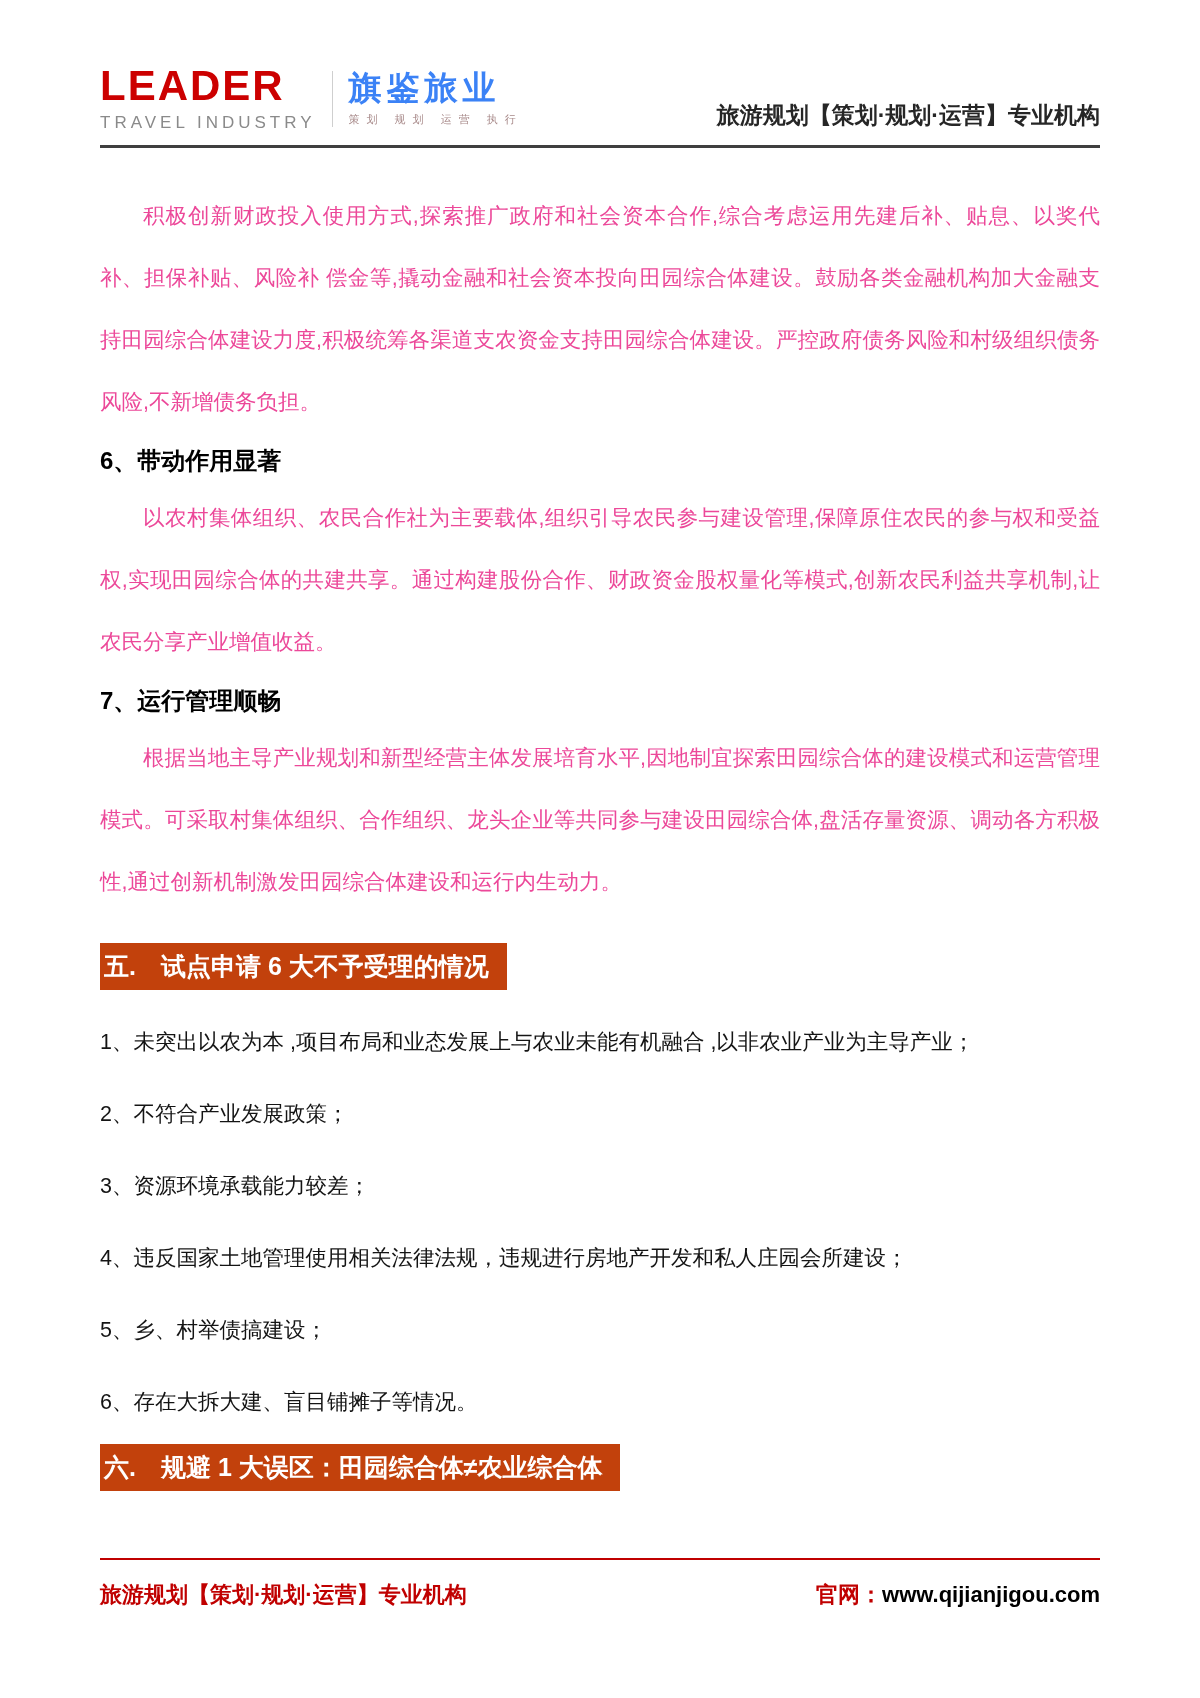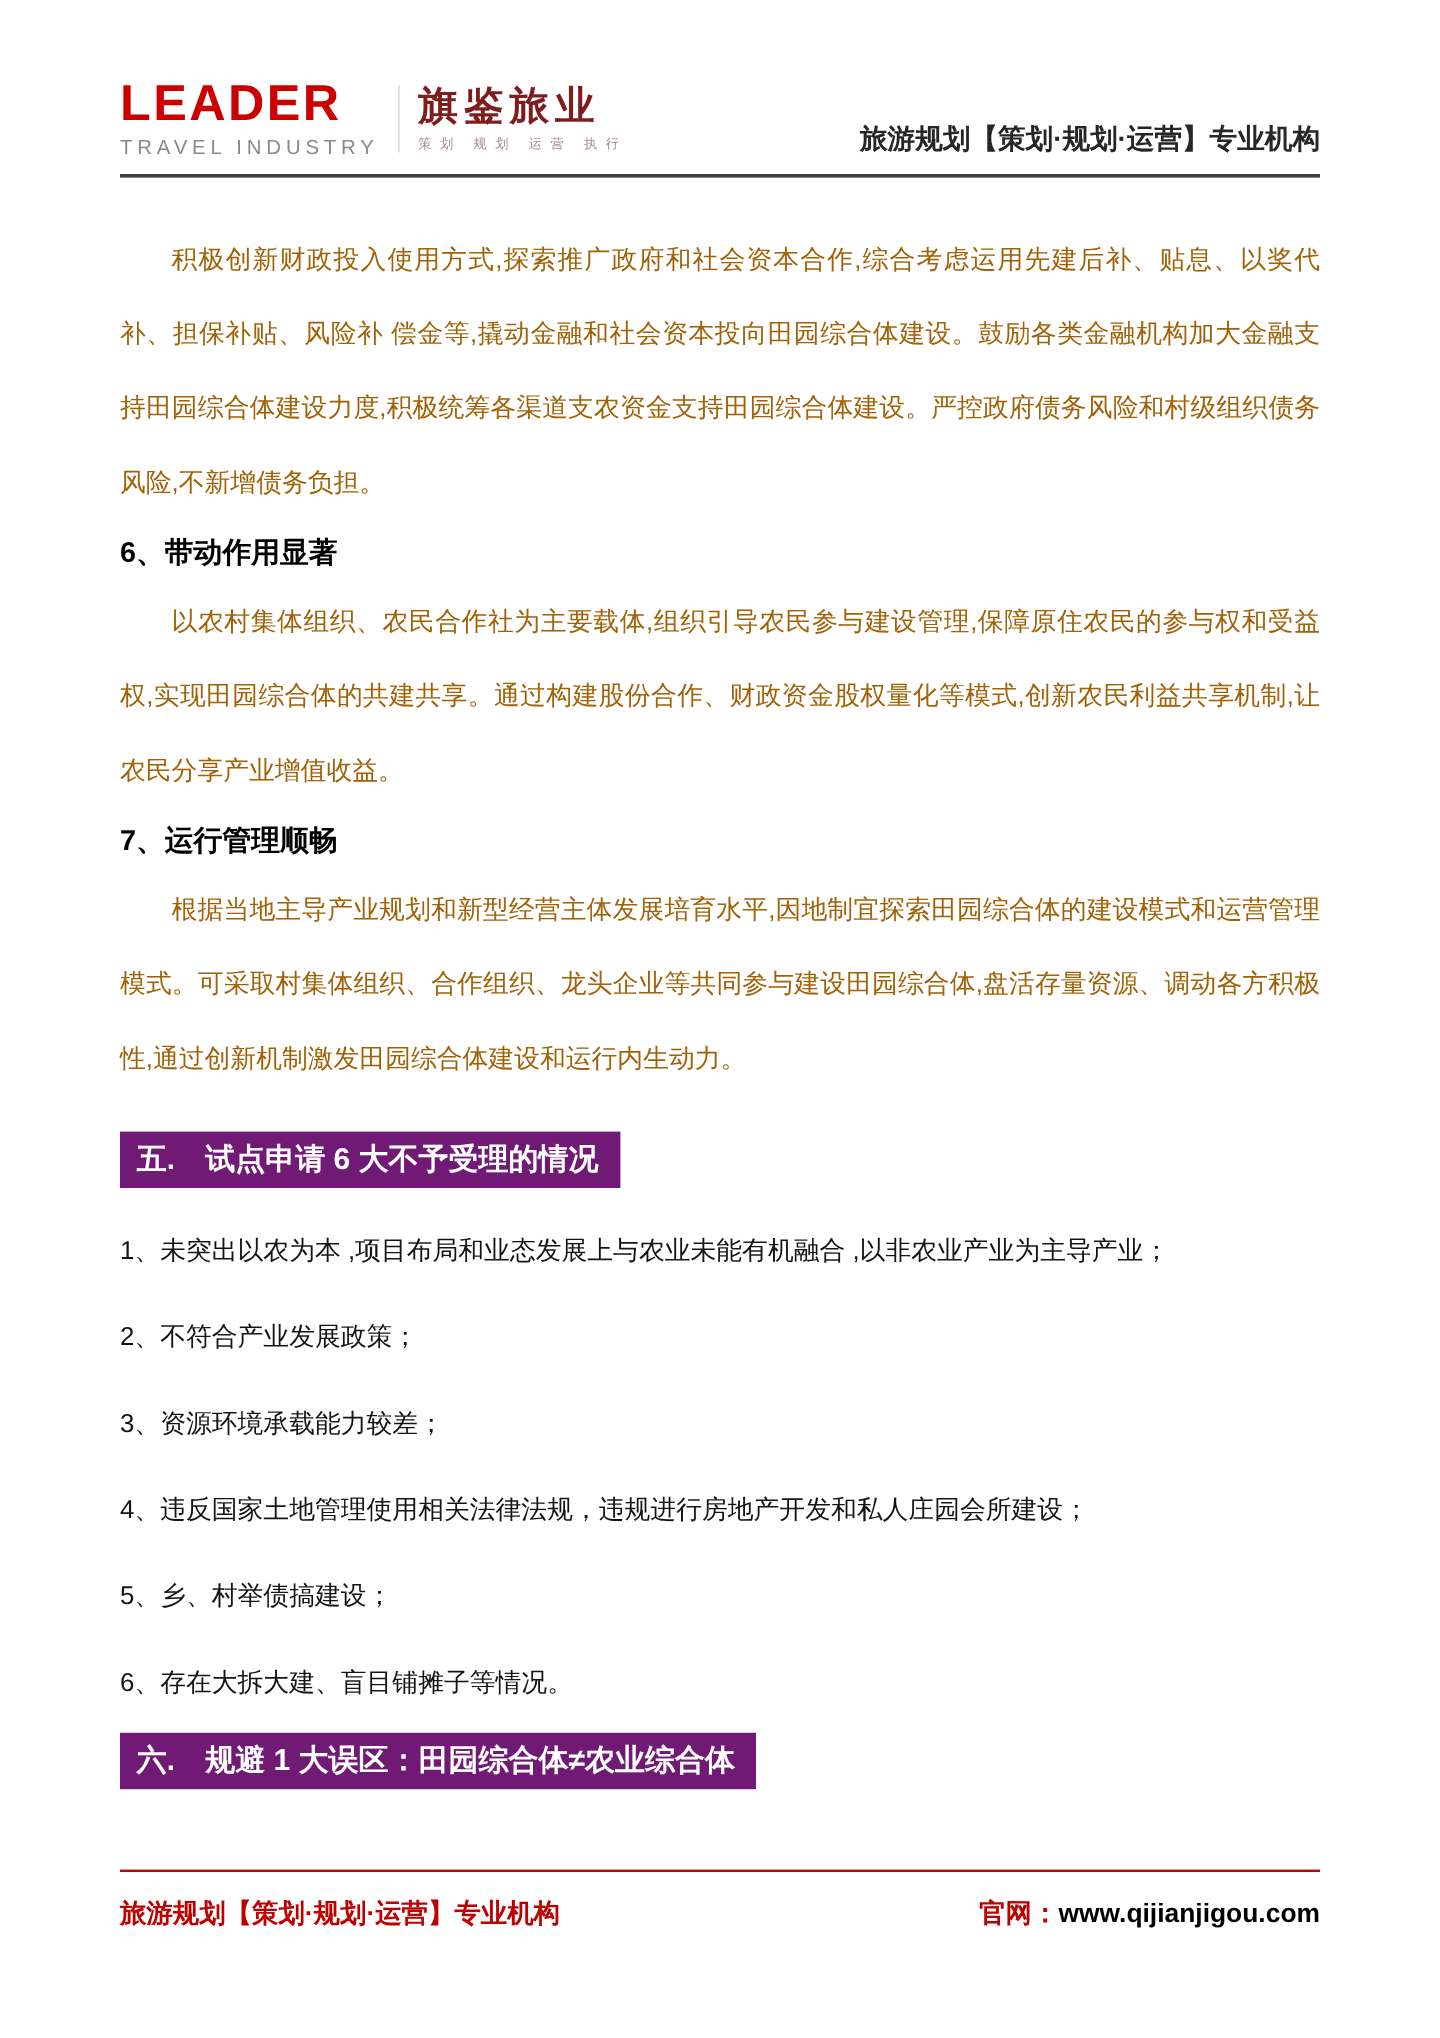--- a/index.html
+++ b/index.html
@@ -53,21 +53,21 @@
     white-space: nowrap;
   }
   .logo-divider {
     width: 1px;
     height: 56px;
     background: #cfcfcf;
   }
   .logo-cn {
     font-size: 33px;
     font-weight: 600;
-    color: #7f1d1d;
+    color: #3b82f6;
     letter-spacing: 5px;
     line-height: 1.05;
     white-space: nowrap;
   }
   .logo-cn-tagline {
     font-size: 11px;
     color: #a88a8a;
     letter-spacing: 7px;
     margin-top: 7px;
     white-space: nowrap;
@@ -86,37 +86,37 @@
     left: 100px;
     right: 100px;
     top: 185px;
   }
   .para {
     margin: 0;
     font-size: 21.5px;
     line-height: 62px;
     text-align: justify;
     text-indent: 2em;
-    color: #a16207;
+    color: #ec4899;
   }
   .sec-heading {
     margin: 6px 0 4px 0;
     font-size: 24px;
     font-weight: bold;
     line-height: 44px;
     color: #000000;
   }
   .banner {
     display: inline-block;
-    background: #701a75;
+    background: #c2410c;
     color: #ffffff;
     font-weight: bold;
     font-size: 25px;
     line-height: 1;
-    padding: 11px 18px 11px 14px;
+    padding: 11px 18px 11px 4px;
     white-space: nowrap;
   }
   .banner-wrap-5 { margin-top: 30px; }
   .banner-wrap-6 { margin-top: 4px; }
   .rejection-list {
     margin-top: 22px;
   }
   .list-item {
     font-size: 21.5px;
     line-height: 60px;

